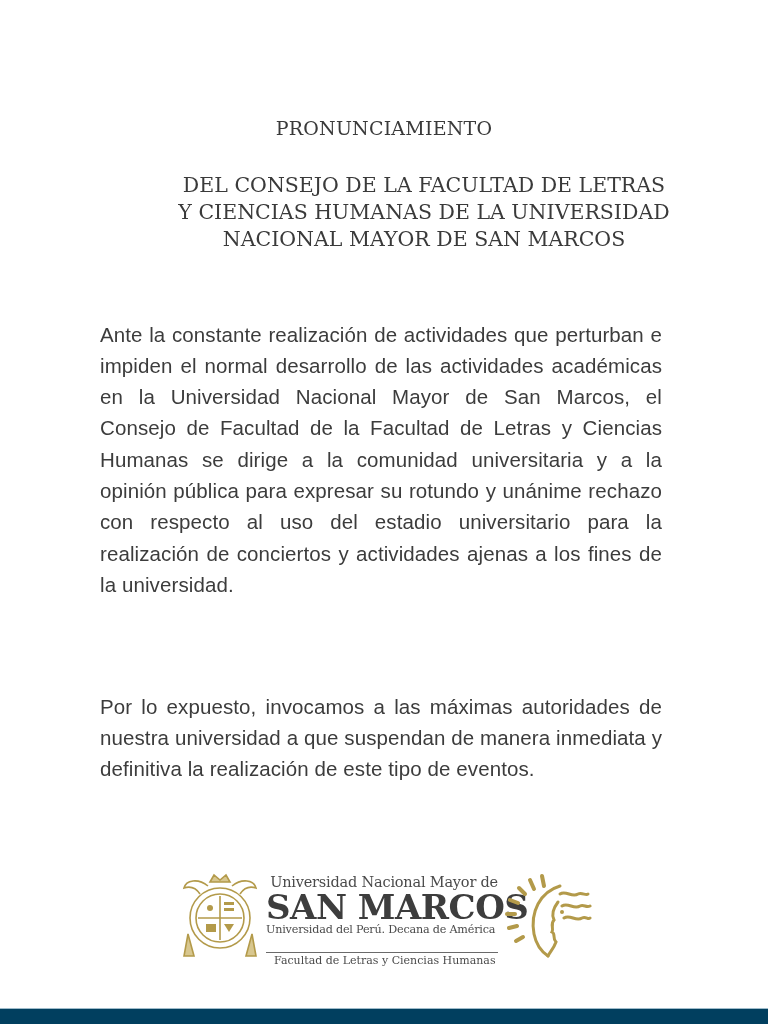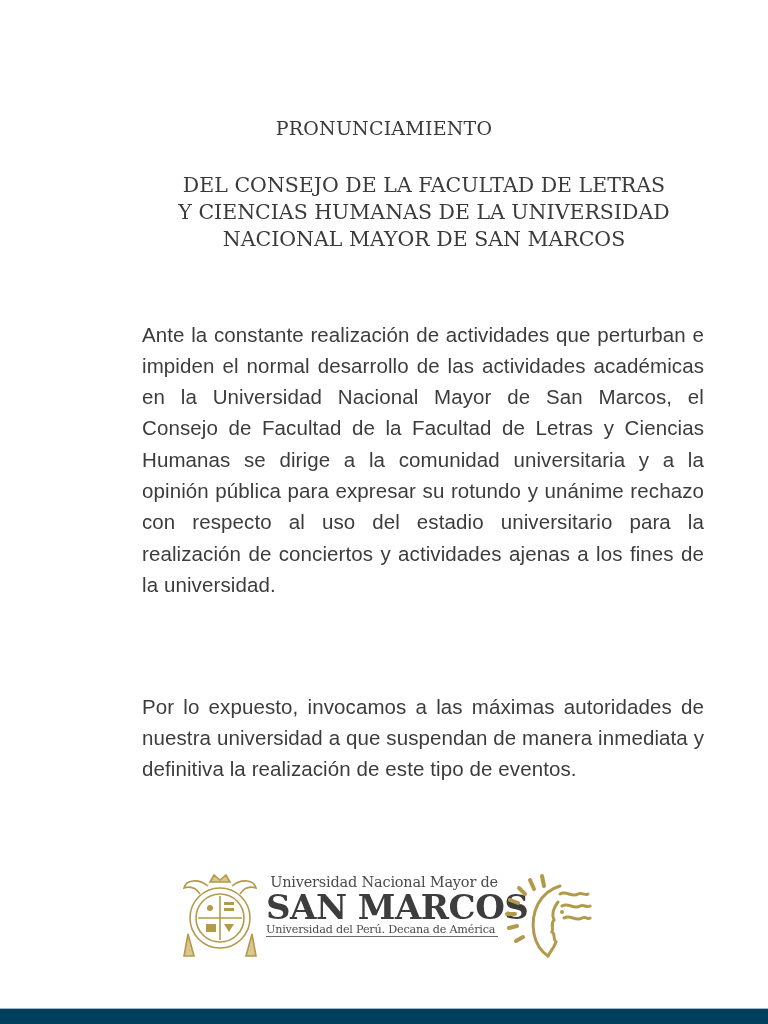--- a/index.html
+++ b/index.html
@@ -42,21 +42,20 @@
       position: absolute;
       left: 100px;
       width: 562px;
       font-family: "Liberation Sans", "DejaVu Sans", sans-serif;
       font-size: 20.5px;
       line-height: 31.3px;
       color: #3c3c3c;
       text-align: justify;
       text-align-last: left;
       letter-spacing: 0.1px;
-      margin-left: 42px;
     }
     .p1 { top: 298px; }
     .p2 { top: 670px; }
 
     .logo {
       position: absolute;
       left: 180px;
       top: 872px;
       width: 410px;
       height: 88px;
@@ -89,21 +88,21 @@
       font-weight: bold;
       white-space: nowrap;
       color: #3d3d3d;
       letter-spacing: -0.5px;
     }
     .lt-line3 {
       font-size: 11.2px;
       line-height: 13px;
       white-space: nowrap;
       letter-spacing: -0.2px;
-      padding-bottom: 0;
+      padding-bottom: 16px;
       border-bottom: 1px solid #6a6a6a;
     }
     .lt-line4 {
       font-size: 11px;
       line-height: 16px;
       white-space: nowrap;
       padding-left: 8px;
     }
     .sun {
       position: absolute;
@@ -157,20 +156,21 @@
       <rect x="44" y="36" width="10" height="3"></rect>
       <rect x="26" y="52" width="10" height="8"></rect>
       <path d="M44 52 L54 52 L49 60 Z"></path>
     </g>
   </svg>
 
   <div class="logo-text">
     <div class="lt-line1">Universidad Nacional Mayor de</div>
     <div class="lt-line2">SAN MARCOS</div>
     <div class="lt-line3">Universidad del Perú. Decana de América</div>
+    <div class="lt-line4">Facultad de Letras y Ciencias Humanas</div>
   </div>
 
   <svg class="sun" viewBox="0 0 90 88">
     <g fill="none" stroke="#b39a4a" stroke-linecap="round">
 
       <line x1="40" y1="4" x2="42" y2="14" stroke-width="4"></line>
       <line x1="28" y1="8" x2="32" y2="17" stroke-width="4"></line>
       <line x1="17" y1="16" x2="23" y2="22" stroke-width="4"></line>
       <line x1="8" y1="28" x2="16" y2="31" stroke-width="4"></line>
       <line x1="5" y1="42" x2="13" y2="42" stroke-width="4"></line>

